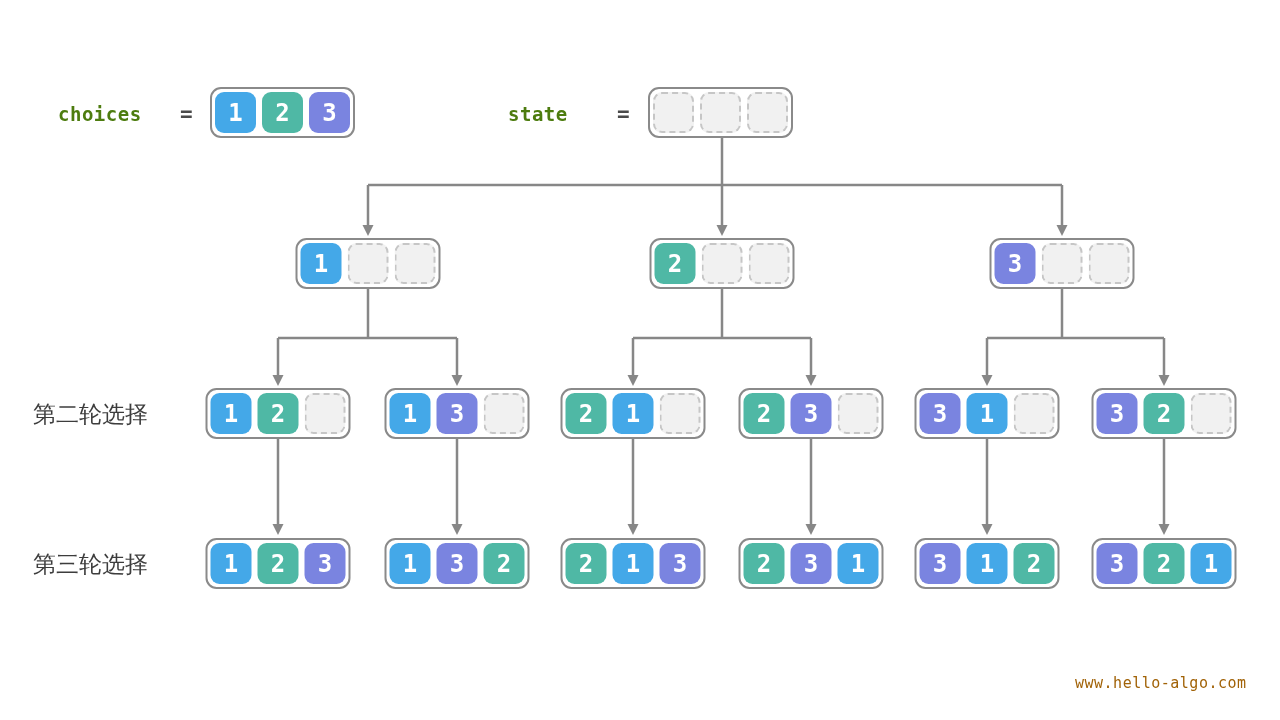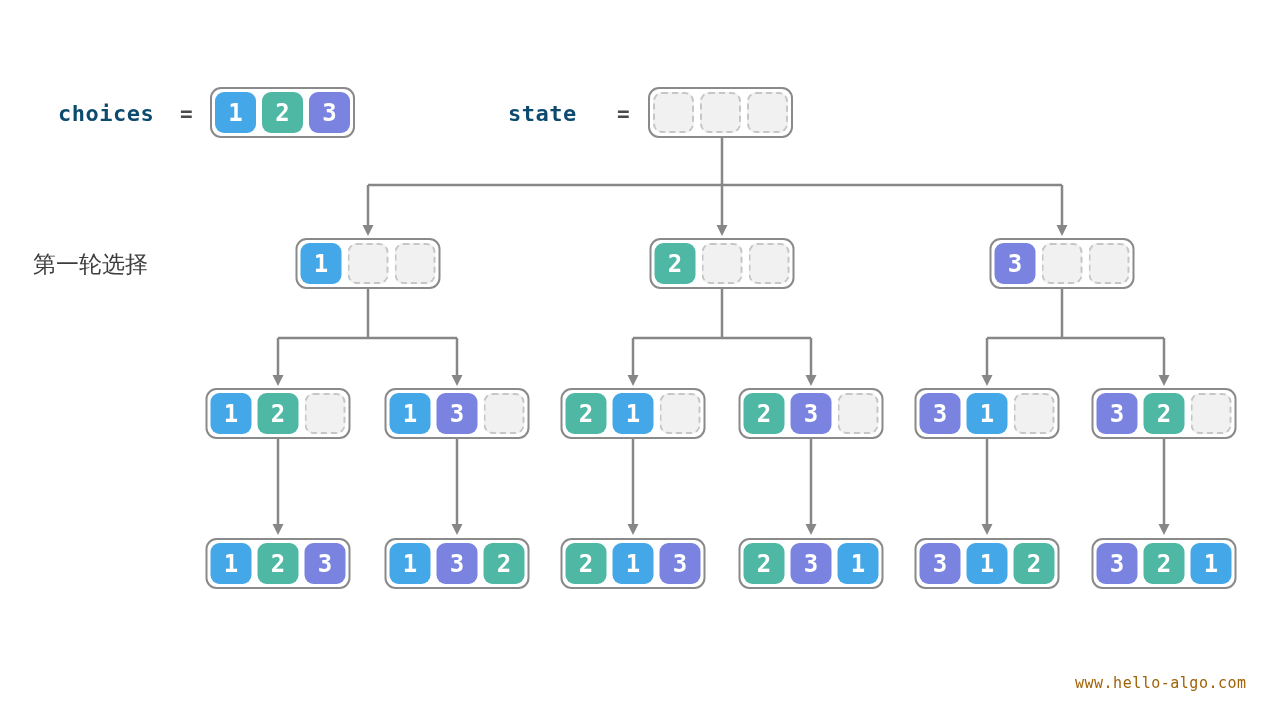--- a/index.html
+++ b/index.html
@@ -5,22 +5,22 @@
   * { box-sizing: border-box; margin: 0; padding: 0; }
   html, body { width: 1280px; height: 720px; background: #ffffff; overflow: hidden; }
   .canvas {
     position: relative; width: 1280px; height: 720px; background: #ffffff;
     font-family: "DejaVu Sans", sans-serif;
   }
   svg.connectors { position: absolute; left: 0; top: 0; width: 1280px; height: 720px; }
 
   .code-label {
     position: absolute; top: 99px; height: 30px; line-height: 30px;
-    font-family: "DejaVu Sans Mono", monospace; font-weight: bold; font-size: 22px;
-    color: #0c4a6e; letter-spacing: 0.5px; white-space: nowrap;
+    font-family: "DejaVu Sans Mono", monospace; font-weight: bold; font-size: 19px;
+    color: #4d7c0f; letter-spacing: 0.5px; white-space: nowrap;
   }
   .eq {
     position: absolute; top: 101px; height: 26px; line-height: 26px;
     font-family: "DejaVu Sans Mono", monospace; font-weight: bold; font-size: 21px;
     color: #4a4a4a;
   }
 
   .node {
     position: absolute; height: 51px; transform: translateX(-50%);
     background: #ffffff; border: 2px solid #8a8a8a; border-radius: 11px;
@@ -103,21 +103,22 @@
     </div>
 
   <div class="code-label" style="left:508px">state</div>
   <div class="eq" style="left:617px">=</div>
   <div class="node header-box" id="stateBox" style="left:648px; top:87px">
       <div class="cell empty"></div>
       <div class="cell empty"></div>
       <div class="cell empty"></div>
     </div>
 
-  <div class="row-label" style="top:250px">第一轮选择</div>
+  <div class="row-label" style="top:400px">第二轮选择</div>
+  <div class="row-label" style="top:550px">第三轮选择</div>
 
   <div id="nodesLayer">
       <div class="node" style="left: 368px; top: 238px;">
         <div class="cell filled" style="background: rgb(68, 168, 232);">1</div>
         <div class="cell empty"></div>
         <div class="cell empty"></div>
       </div>
       <div class="node" style="left: 722px; top: 238px;">
         <div class="cell filled" style="background: rgb(79, 184, 165);">2</div>
         <div class="cell empty"></div>

